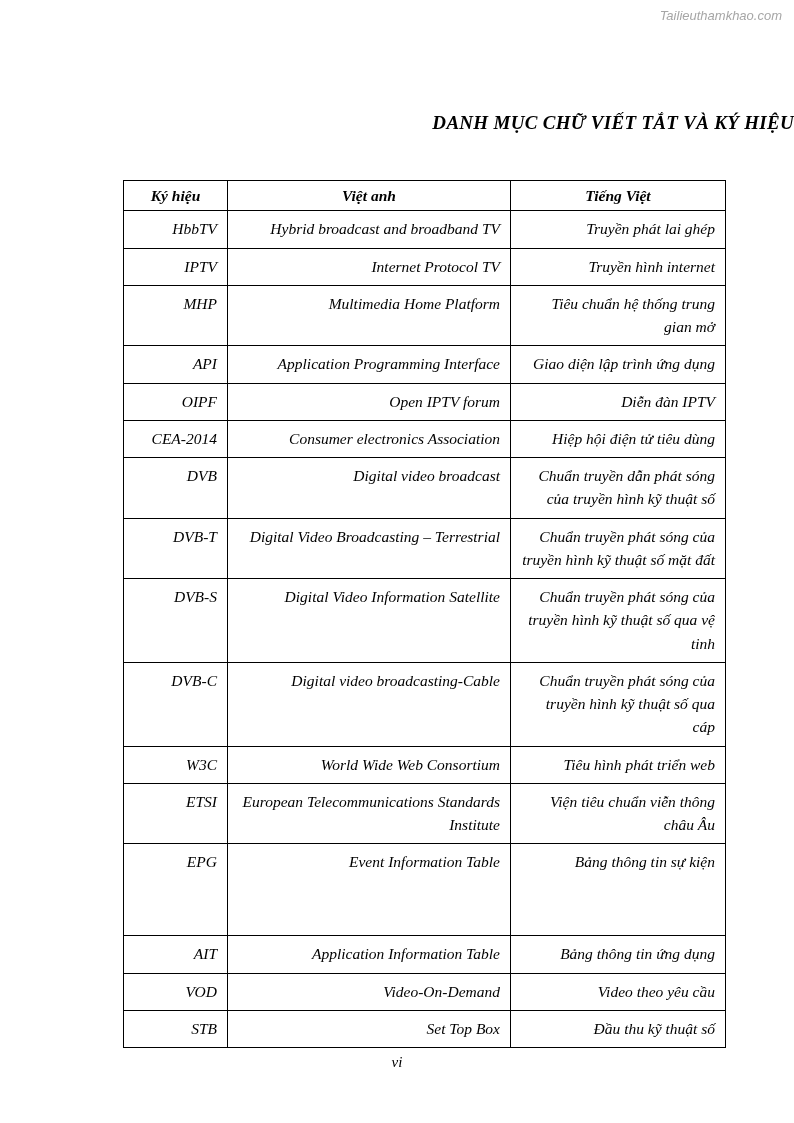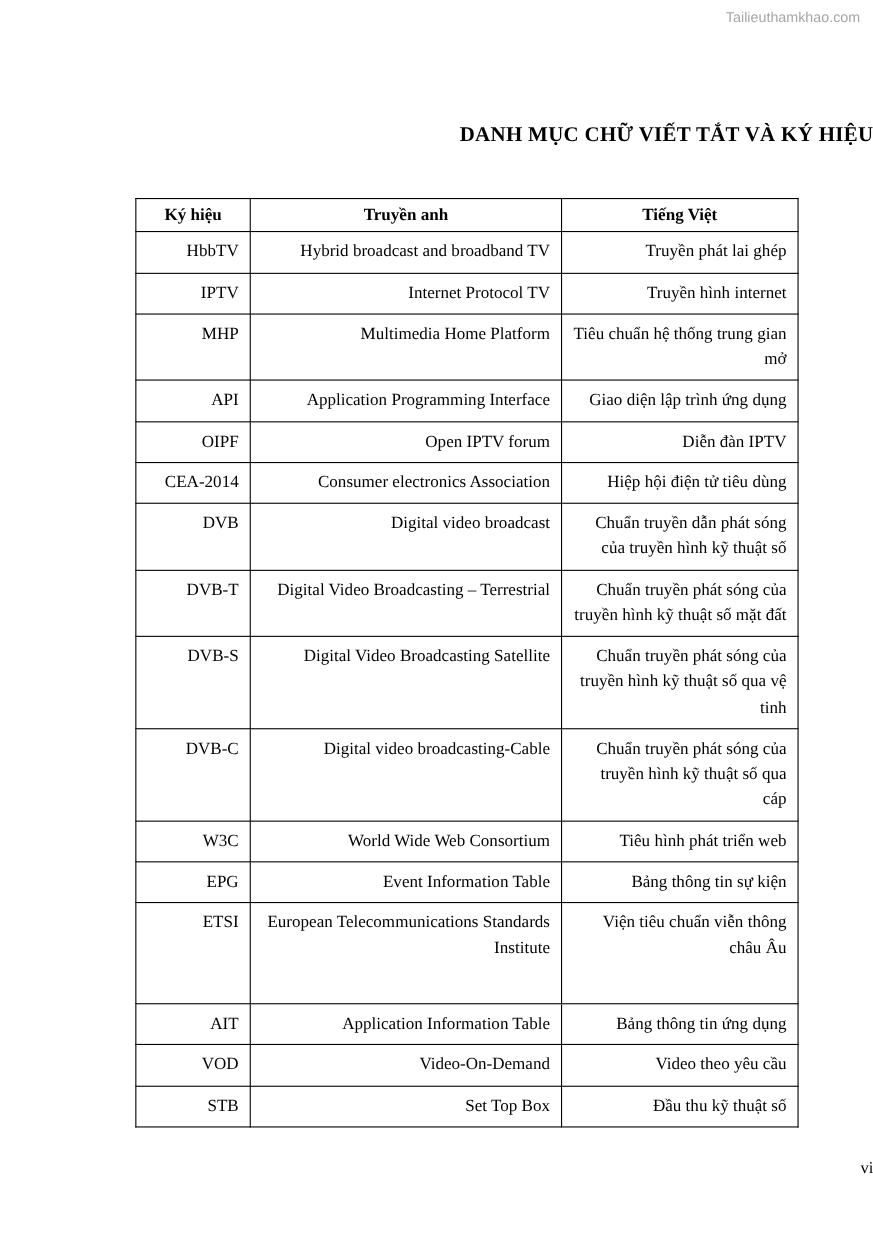--- a/index.html
+++ b/index.html
@@ -9,20 +9,21 @@
     background: #ffffff;
     color: #000000;
     font-family: "Liberation Serif", "DejaVu Serif", serif;
   }
   .page {
     position: relative;
     width: 794px;
     height: 1123px;
     background: #ffffff;
     overflow: hidden;
+    font-style: italic;
   }
   .watermark {
     position: absolute;
     top: 8px;
     right: 12px;
     font-family: "Liberation Sans", "DejaVu Sans", sans-serif;
     font-size: 13px;
     color: #a6a6a6;
   }
   .doc-title {
@@ -60,21 +61,21 @@
     padding-top: 6px;
     padding-bottom: 7px;
   }
   
   table.abbr-table tbody tr:nth-child(13) td { height: 92px; }
   .page-number {
     position: absolute;
     bottom: 52px;
     left: 0;
     width: 100%;
-    text-align: right;
+    text-align: center;
     font-size: 15px;
   }
 </style>
 </head>
 <body>
 
 <div class="page">
 
   <div class="watermark">Tailieuthamkhao.com</div>
 
@@ -82,21 +83,21 @@
 
   <table class="abbr-table">
     <colgroup>
       <col class="c1">
         <col class="c2">
         <col class="c3">
     </colgroup>
     <thead>
       <tr>
         <th>Ký hiệu</th>
-        <th>Truyền anh</th>
+        <th>Việt anh</th>
         <th>Tiếng Việt</th>
       </tr>
     </thead>
     <tbody>
       <tr>
         <td>HbbTV</td>
         <td>Hybrid broadcast and broadband TV</td>
         <td>Truyền phát lai ghép</td>
       </tr>
       <tr>
@@ -129,42 +130,42 @@
         <td>Digital video broadcast</td>
         <td>Chuẩn truyền dẫn phát sóng của truyền hình kỹ thuật số</td>
       </tr>
       <tr>
         <td>DVB-T</td>
         <td>Digital Video Broadcasting – Terrestrial</td>
         <td>Chuẩn truyền phát sóng của truyền hình kỹ thuật số mặt đất</td>
       </tr>
       <tr>
         <td>DVB-S</td>
-        <td>Digital Video Broadcasting Satellite</td>
+        <td>Digital Video Information Satellite</td>
         <td>Chuẩn truyền phát sóng của truyền hình kỹ thuật số qua vệ tinh</td>
       </tr>
       <tr>
         <td>DVB-C</td>
         <td>Digital video broadcasting-Cable</td>
         <td>Chuẩn truyền phát sóng của truyền hình kỹ thuật số qua cáp</td>
       </tr>
       <tr>
         <td>W3C</td>
         <td>World Wide Web Consortium</td>
         <td>Tiêu hình phát triển web</td>
       </tr>
       <tr>
+        <td>ETSI</td>
+        <td>European Telecommunications Standards Institute</td>
+        <td>Viện tiêu chuẩn viễn thông châu Âu</td>
+      </tr>
+      <tr>
         <td>EPG</td>
         <td>Event Information Table</td>
         <td>Bảng thông tin sự kiện</td>
-      </tr>
-      <tr>
-        <td>ETSI</td>
-        <td>European Telecommunications Standards Institute</td>
-        <td>Viện tiêu chuẩn viễn thông châu Âu</td>
       </tr>
       <tr>
         <td>AIT</td>
         <td>Application Information Table</td>
         <td>Bảng thông tin ứng dụng</td>
       </tr>
       <tr>
         <td>VOD</td>
         <td>Video-On-Demand</td>
         <td>Video theo yêu cầu</td>

